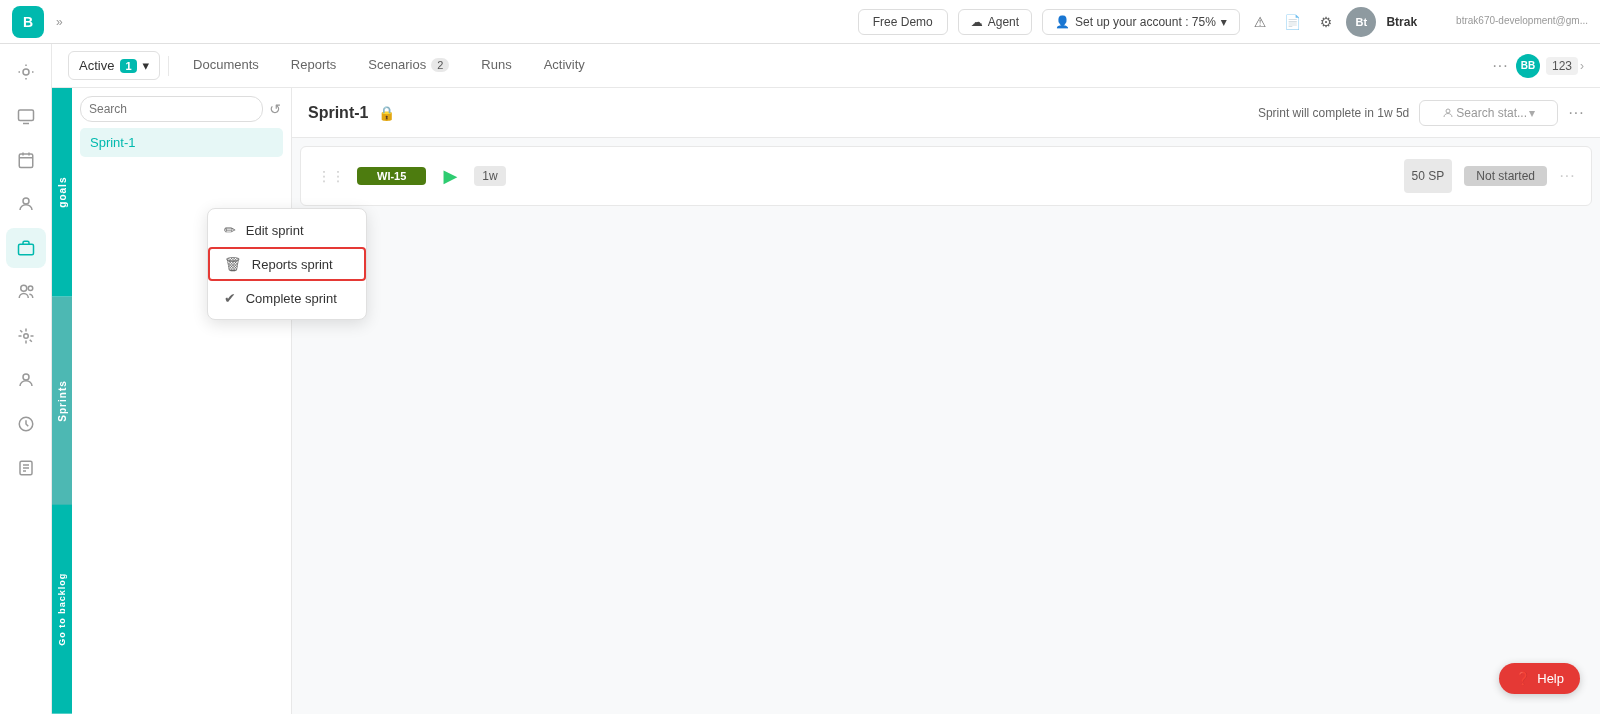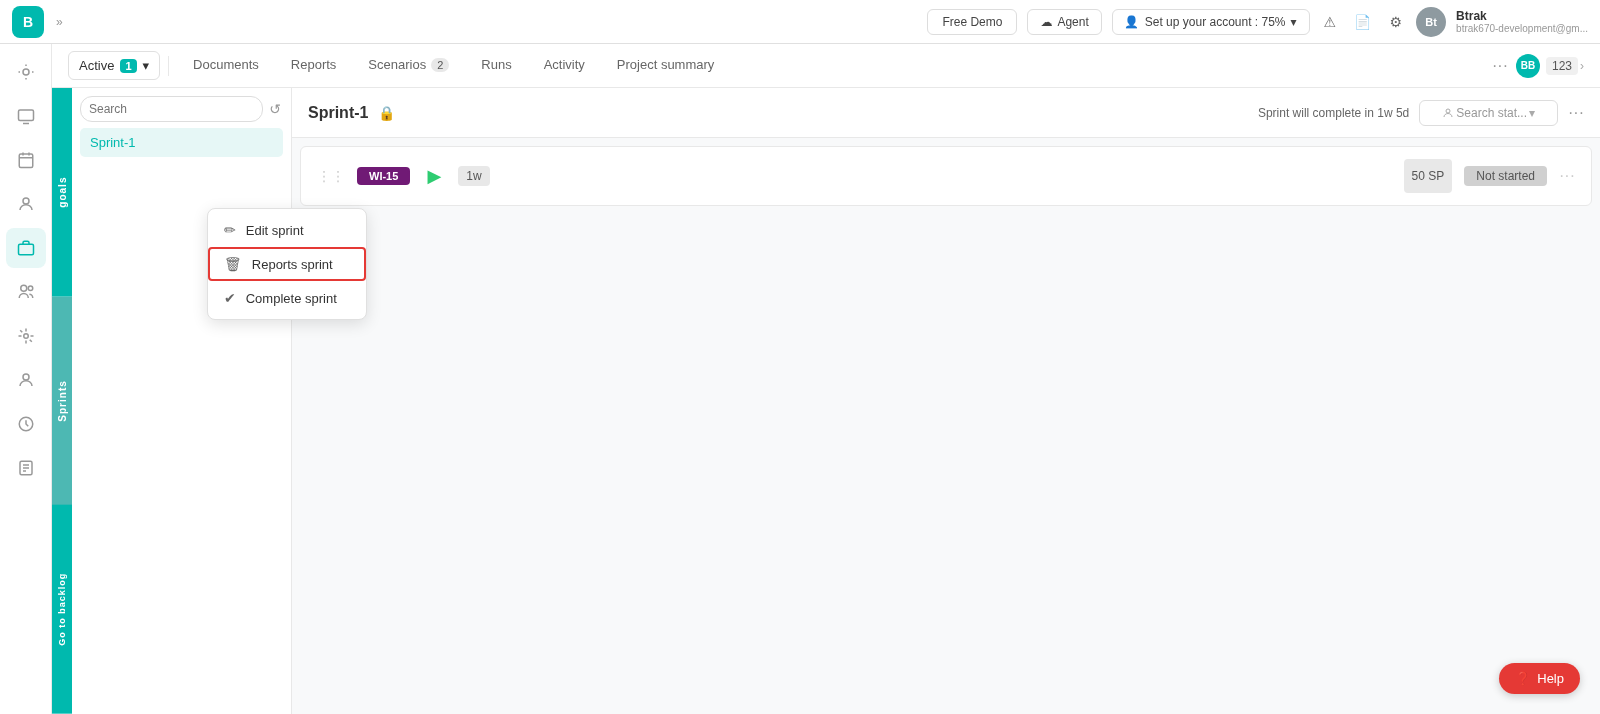--- a/index.html
+++ b/index.html
@@ -58,21 +58,21 @@
       color: #444;
     }
     .topbar-icon { font-size: 14px; color: #666; cursor: pointer; padding: 4px; }
     .topbar-avatar {
       width: 30px; height: 30px;
       border-radius: 50%;
       background: #8e9aa0;
       display: flex; align-items: center; justify-content: center;
       color: #fff; font-size: 11px; font-weight: bold;
     }
-    .topbar-user { display: flex; flex-direction: column; }
+    .topbar-user { display: flex; flex-direction: row; gap: 39px; }
     .topbar-user-name { font-size: 12px; font-weight: 600; }
     .topbar-user-email { font-size: 10px; color: #999; }
 
     
     .sidebar {
       position: fixed;
       top: 44px; left: 0; bottom: 0;
       width: 52px;
       background: #fff;
       border-right: 1px solid #e8e8e8;
@@ -328,24 +328,24 @@
       align-items: center;
       padding: 12px 16px;
       gap: 12px;
       background: #fff;
       margin: 8px;
       border-radius: 6px;
       border: 1px solid #e8e8e8;
     }
     .drag-handle { color: #ccc; font-size: 14px; }
     .wi-badge {
-      background: #701a75;
+      background: #4d7c0f;
       color: #fff;
       border-radius: 4px;
-      padding: 3px 12px;
+      padding: 3px 20px;
       font-size: 11px;
       font-weight: 600;
     }
     .play-btn {
       width: 24px; height: 24px;
       display: flex; align-items: center; justify-content: center;
       color: #2ecc71;
       font-size: 18px;
     }
     .time-badge {
@@ -506,23 +506,20 @@
     <div class="tab-item">
       <span>Scenarios</span>
       <span class="tab-badge">2</span>
     </div>
     <div class="tab-item">
       <span>Runs</span>
     </div>
     <div class="tab-item">
       <span>Activity</span>
     </div>
-    <div class="tab-item">
-      <span>Project summary</span>
-    </div>
     <div class="tab-spacer"></div>
     <span class="tab-more">···</span>
     <div class="user-circle">
       <span>BB</span>
     </div>
     <span class="num-badge" style="margin-left:6px;">123</span>
     <span style="font-size:12px;color:#aaa;margin-left:2px;">›</span>
   </div>
 
   <div class="content">

